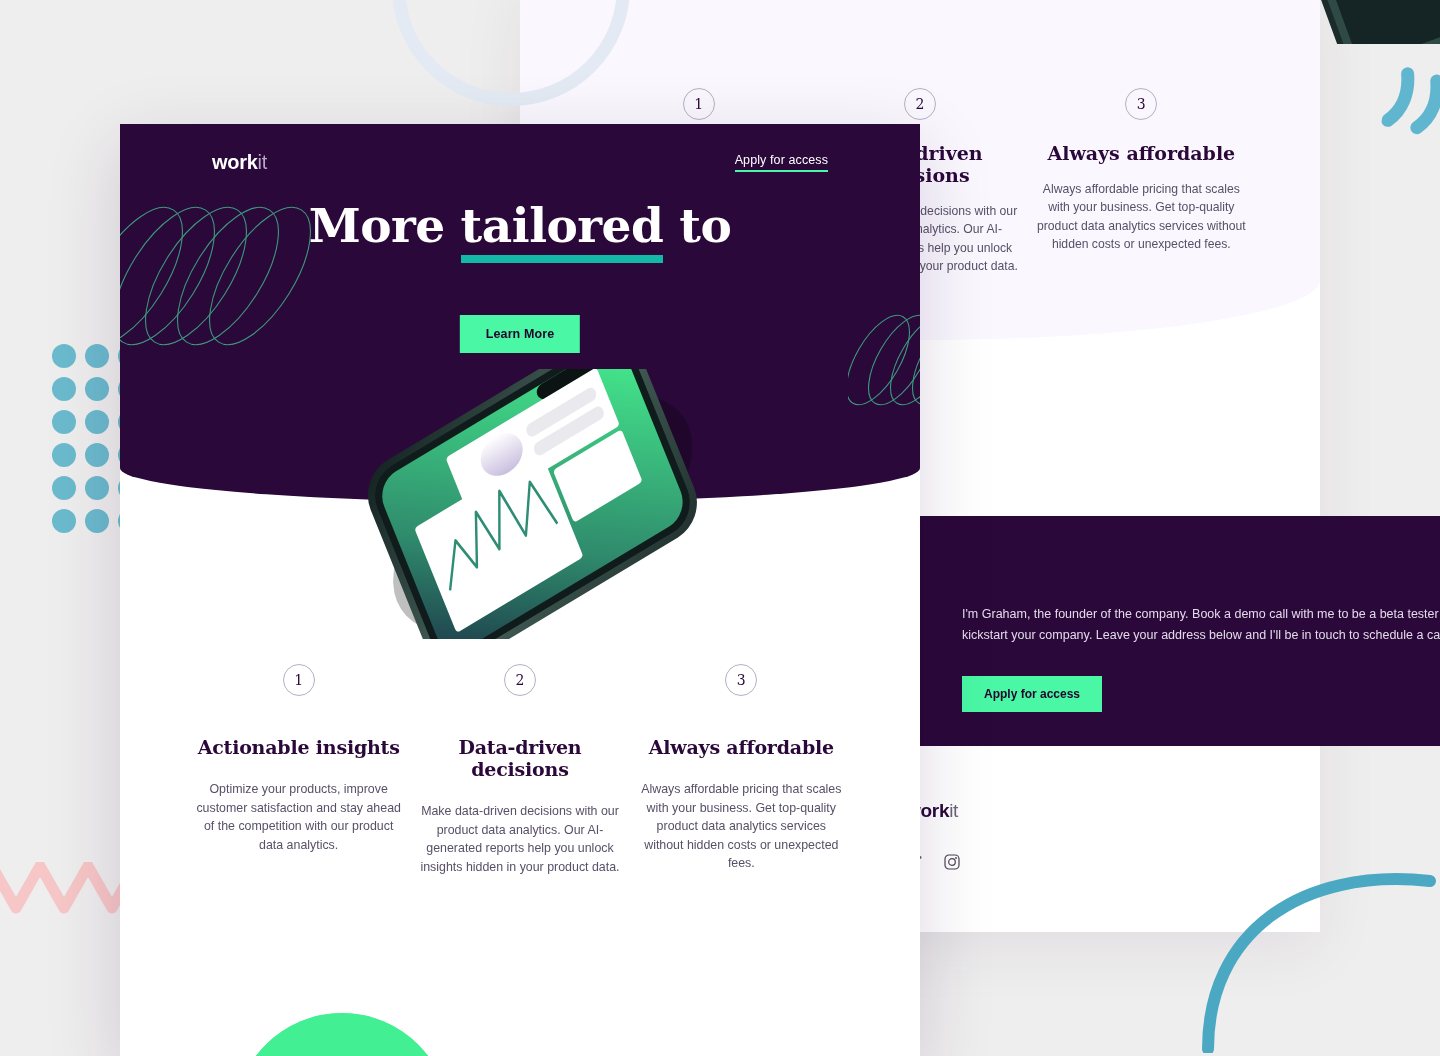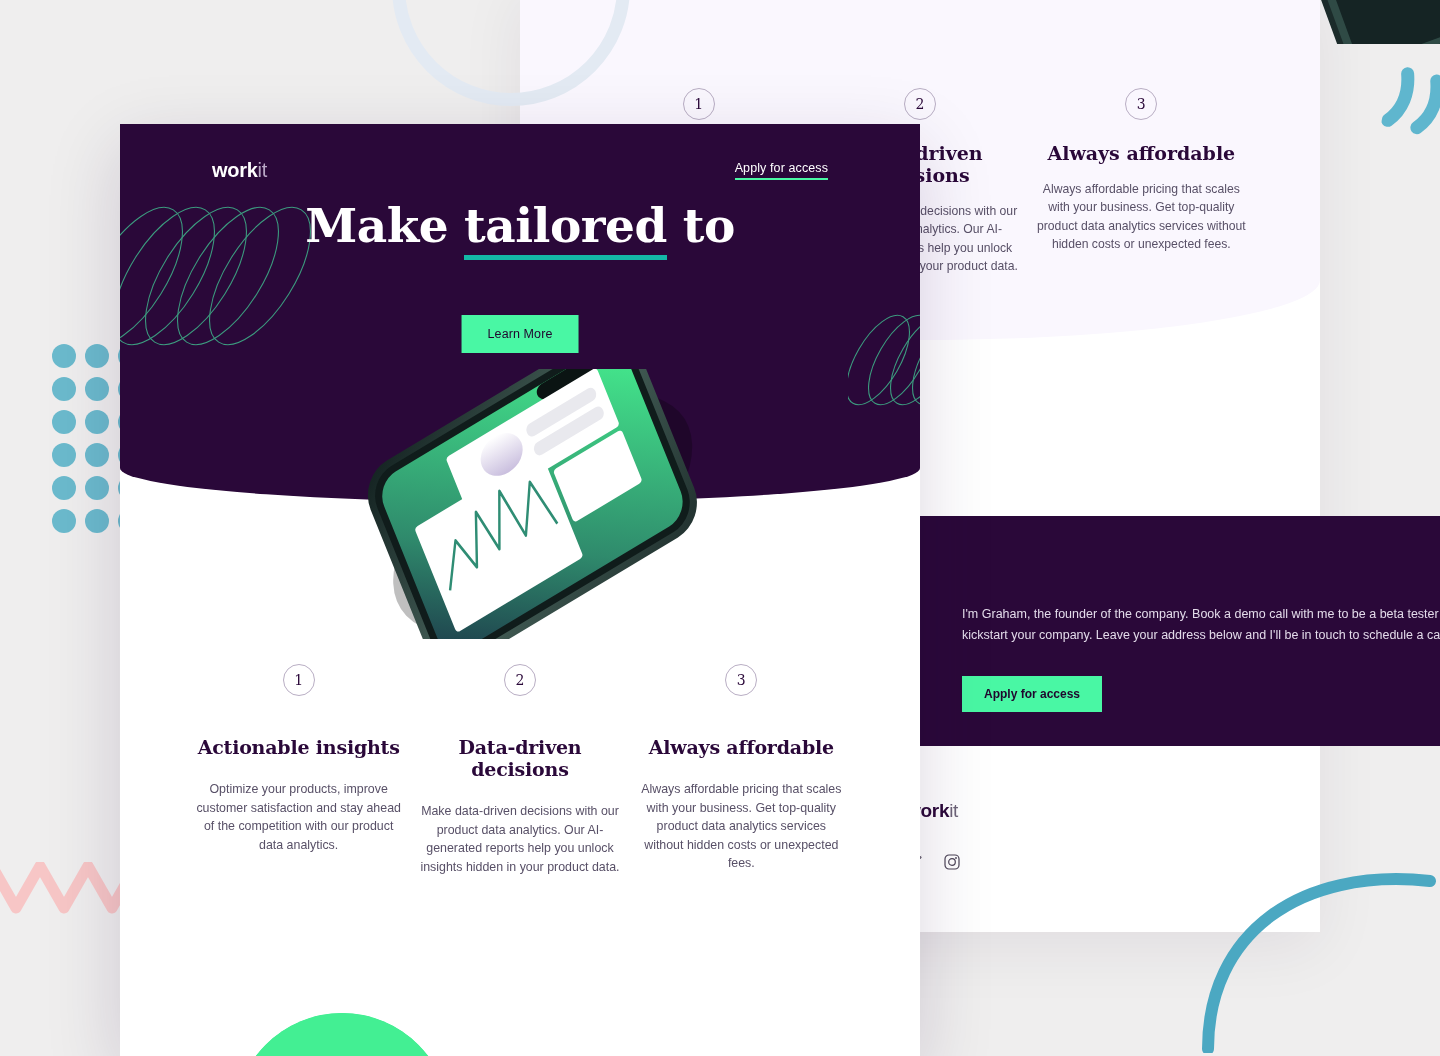--- a/index.html
+++ b/index.html
@@ -53,42 +53,41 @@
   .hero {
     position:relative; width:800px; height:378px; background:#2a0839;
     border-bottom-left-radius:400px 34px;
     border-bottom-right-radius:400px 34px;
     overflow:hidden;
   }
   .hero-nav {
     position:absolute; top:27px; left:0; width:100%;
     display:flex; align-items:center; justify-content:space-between;
     padding:0 92px 0 92px;
-    margin-top:8px;
   }
   .logo { font-size:20px; letter-spacing:-.3px; color:#fff; }
   .logo b { font-weight:700; }
   .logo span { font-weight:400; color:#b9a8c6; }
   .nav-link {
     font-size:12.5px; color:#ffffff; text-decoration:none;
     border-bottom:2px solid #49f7a4; padding-bottom:3px; letter-spacing:.1px;
   }
   .hero-title {
     position:absolute; top:78px; left:0; width:100%; text-align:center;
     font-family:"DejaVu Serif", serif; font-weight:700;
     font-size:47px; line-height:1.0; color:#ffffff; letter-spacing:-.5px;
   }
   .hero-title .u {
-    border-bottom:5px solid #14b8a6; padding-bottom:2px;
+    border-bottom:8px solid #14b8a6; padding-bottom:2px;
   }
   .hero-btn {
     position:absolute; top:191px; left:50%; transform:translateX(-50%);
     background:#49f7a4; color:#20062e; border:none;
     font-family:"Liberation Sans", sans-serif;
-    font-size:12.5px; font-weight:400; letter-spacing:.1px;
+    font-size:12.5px; font-weight:700; letter-spacing:.1px;
     padding:12px 26px; cursor:pointer;
   }
 
   
   .coil-l { position:absolute; left:-28px; top:52px; }
   .coil-r { position:absolute; left:728px; top:176px; }
 
   
   .phone-wrap { position:absolute; left:195px; top:245px; width:430px; height:270px; }
 
@@ -304,21 +303,21 @@
       </div>
 
       <div class="hero-nav">
         <div class="logo">
           <b>work</b><span>it</span>
         </div>
         <a class="nav-link" href="#">Apply for access</a>
       </div>
 
       <h1 class="hero-title">
-        <span>Make </span><span class="u">tailored</span><span> to</span><br>
+        <span>More </span><span class="u">tailored</span><span> to</span><br>
       </h1>
 
       <button class="hero-btn">Learn More</button>
     </div>
 
     <div class="phone-wrap">
       <svg width="430" height="270" viewBox="0 0 430 270">
         <defs>
           <linearGradient id="screenG" x1="0" y1="1" x2="1" y2="0">
             <stop offset="0" stop-color="#1d3a4a"></stop>

